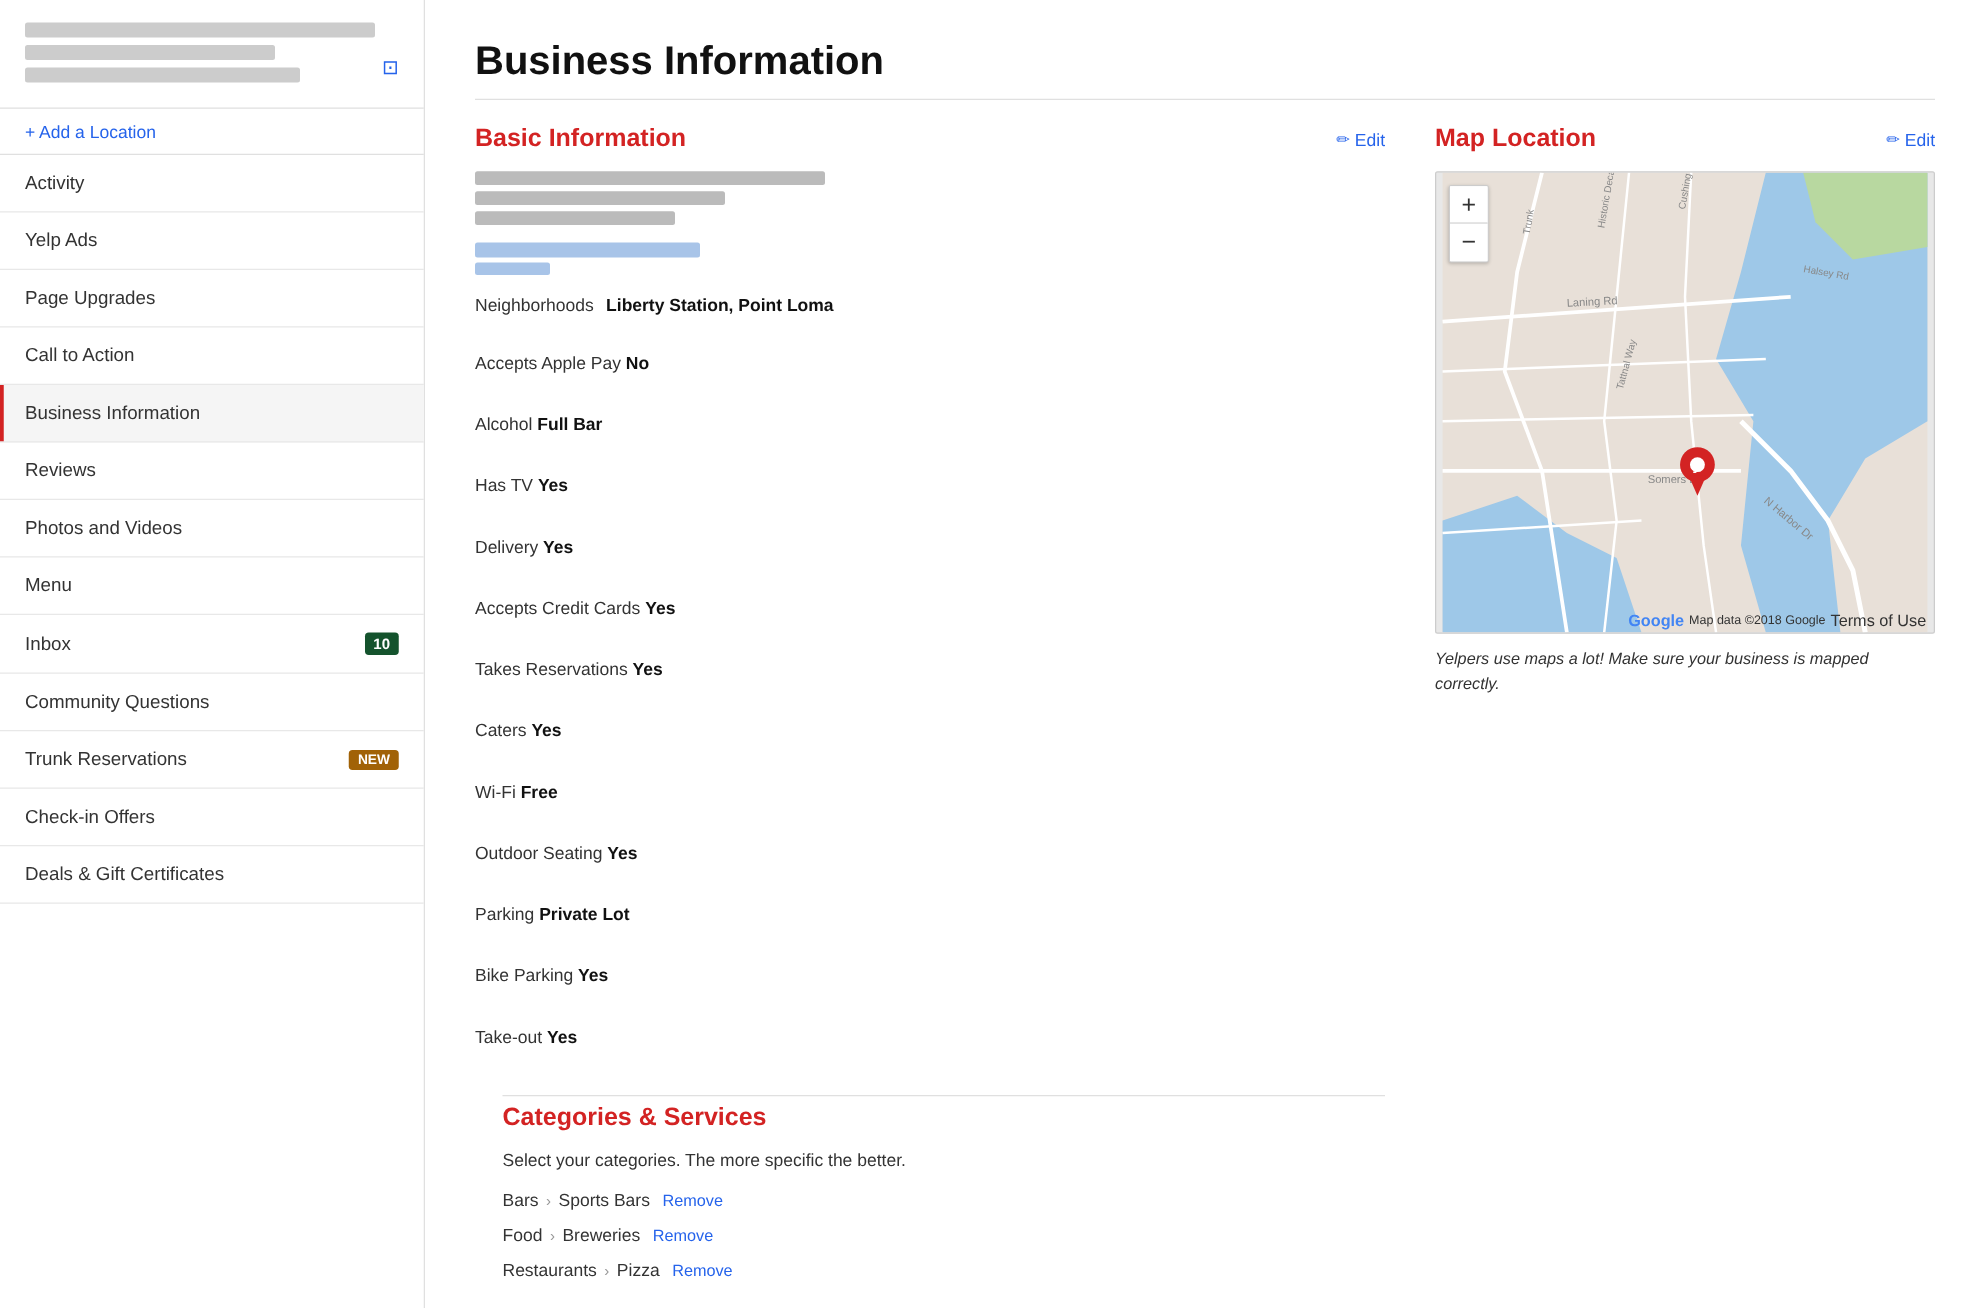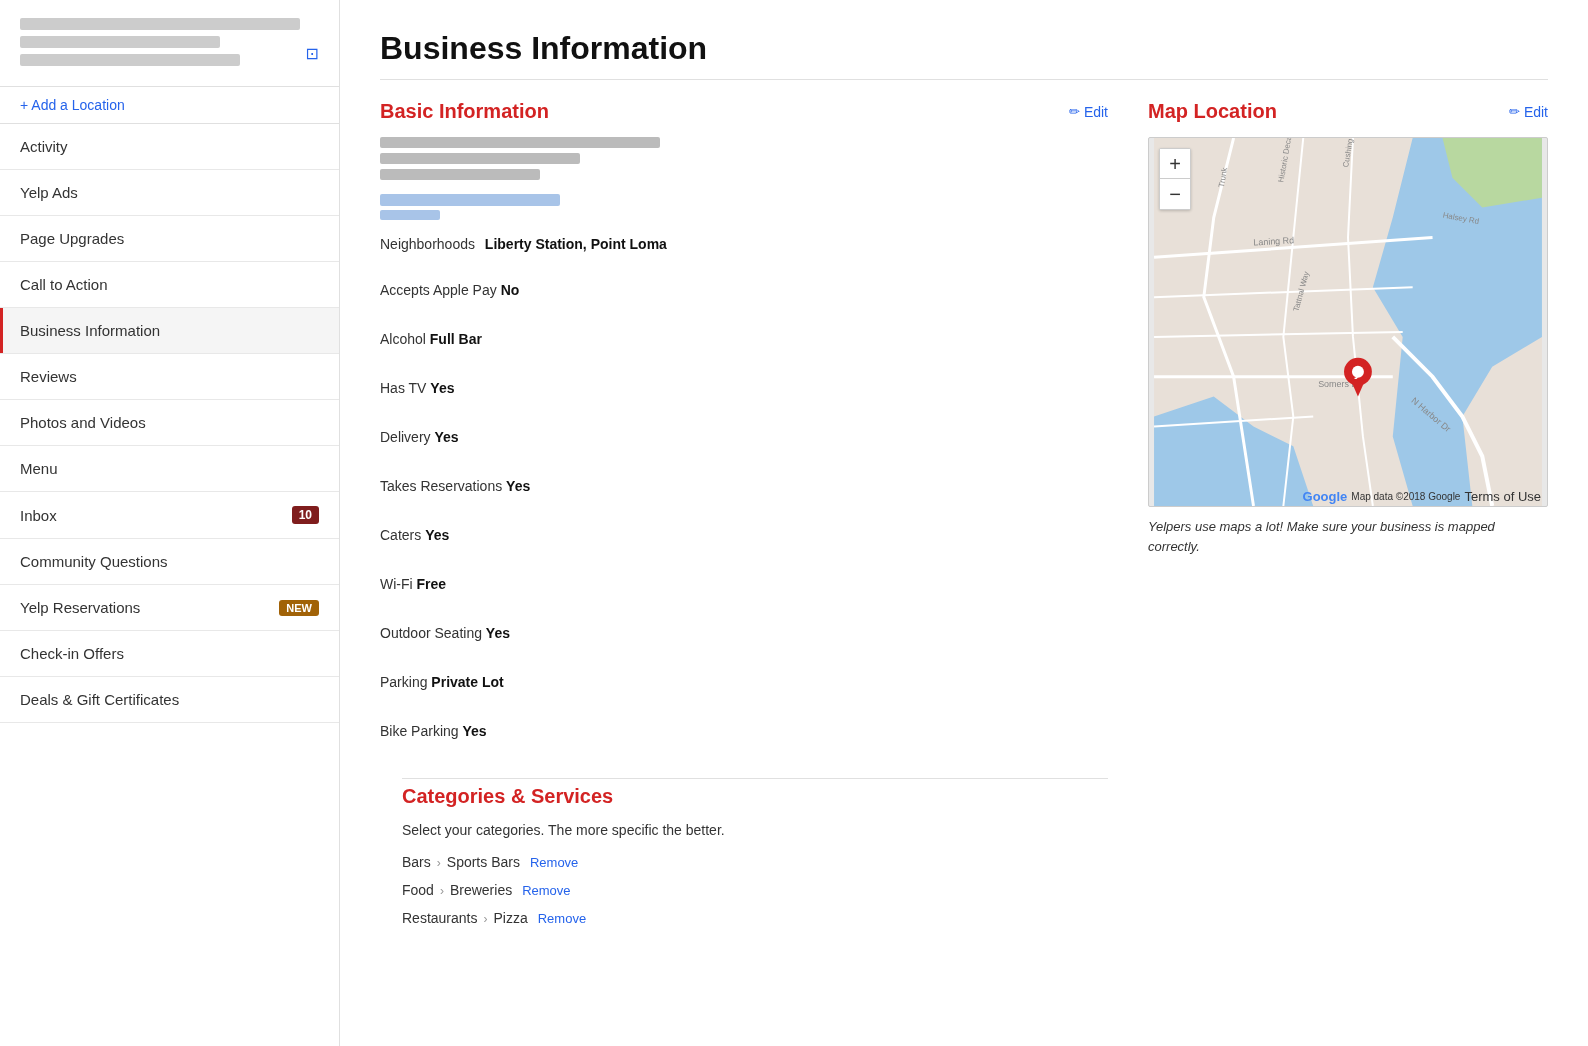--- a/index.html
+++ b/index.html
@@ -50,21 +50,21 @@
     .nav-item.active::before {
       content: '';
       position: absolute;
       left: 0;
       top: 0;
       bottom: 0;
       width: 3px;
       background: #d32323;
     }
     .badge {
-      background: #7f1d1d;
+      background: #14532d;
       color: #fff;
       border-radius: 3px;
       font-size: 12px;
       font-weight: bold;
       padding: 2px 7px;
       min-width: 24px;
       text-align: center;
     }
     .badge-new {
       background: #a16207;
@@ -298,21 +298,21 @@
     <div class="nav-item">
       <span>Inbox</span>
       <span class="badge">10</span>
     </div>
 
     <div class="nav-item">
       <span>Community Questions</span>
     </div>
 
     <div class="nav-item">
-      <span>Yelp Reservations</span>
+      <span>Trunk Reservations</span>
       <span class="badge-new">NEW</span>
     </div>
 
     <div class="nav-item">
       <span>Check-in Offers</span>
     </div>
 
     <div class="nav-item">
       <span>Deals &amp; Gift Certificates</span>
     </div>
@@ -358,36 +358,42 @@
           <div class="info-row">
             <span class="info-label">Alcohol </span><span class="info-value">Full Bar</span>
           </div>
           <div class="info-row">
             <span class="info-label">Has TV </span><span class="info-value">Yes</span>
           </div>
           <div class="info-row">
             <span class="info-label">Delivery </span><span class="info-value">Yes</span>
           </div>
           <div class="info-row">
+            <span class="info-label">Accepts Credit Cards </span><span class="info-value">Yes</span>
+          </div>
+          <div class="info-row">
             <span class="info-label">Takes Reservations </span><span class="info-value">Yes</span>
           </div>
           <div class="info-row">
             <span class="info-label">Caters </span><span class="info-value">Yes</span>
           </div>
           <div class="info-row">
             <span class="info-label">Wi-Fi </span><span class="info-value">Free</span>
           </div>
           <div class="info-row">
             <span class="info-label">Outdoor Seating </span><span class="info-value">Yes</span>
           </div>
           <div class="info-row">
             <span class="info-label">Parking </span><span class="info-value">Private Lot</span>
           </div>
           <div class="info-row">
             <span class="info-label">Bike Parking </span><span class="info-value">Yes</span>
+          </div>
+          <div class="info-row">
+            <span class="info-label">Take-out </span><span class="info-value">Yes</span>
           </div>
         </div>
       </div>
 
       <div class="categories-section">
         <div class="section-header">
           <span class="section-title">Categories &amp; Services</span>
         </div>
         <p class="cat-desc">Select your categories. The more specific the better.</p>
 

